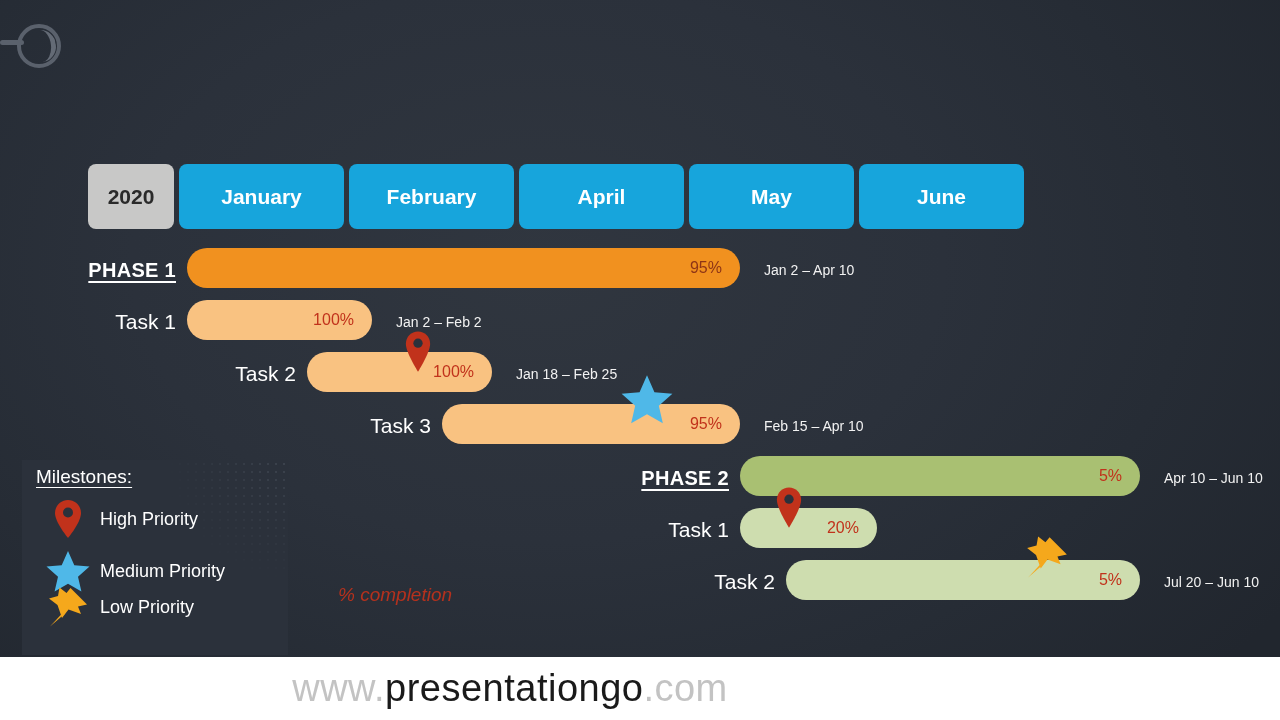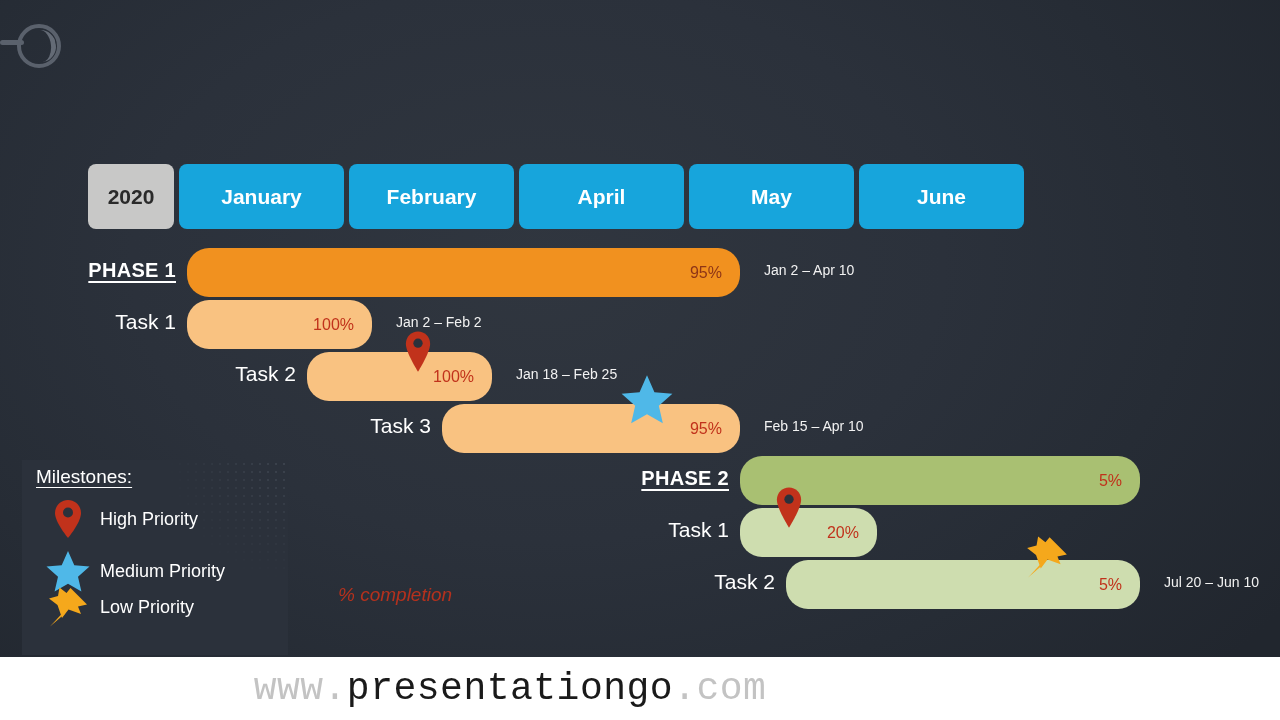--- a/index.html
+++ b/index.html
@@ -116,21 +116,21 @@
     font-weight: bold;
     text-decoration: underline;
     text-underline-offset: 4px;
     font-size: 20px;
     letter-spacing: 0.3px;
   }
   .bar {
     position: absolute;
     left: 0;
     top: 0;
-    height: 49px;
+    height: 40px;
     border-radius: 22px;
     display: flex;
     align-items: center;
     justify-content: flex-end;
     box-sizing: border-box;
     padding-right: 18px;
   }
   .bar-pct {
     font-size: 16px;
     font-weight: normal;
@@ -224,21 +224,20 @@
 
   
   #footer {
     position: relative;
     width: 1020px;
     height: 63px;
     background: #ffffff;
     display: flex;
     align-items: center;
     justify-content: center;
-    font-family: Liberation Mono, monospace;
   }
   .footer-text {
     font-size: 38px;
     white-space: nowrap;
     letter-spacing: 0.5px;
   }
   .fw-gray { color: #c3c3c3; }
   .fw-dark { color: #1a1a1a; }
 </style>
 </head>
@@ -294,20 +293,21 @@
         <div class="row-dates" style="left: 322px;">Feb 15 – Apr 10</div>
         <div class="marker" style="left: 179px; top: -30px;"><svg width="52" height="50" viewBox="0 0 44 42">
             <polygon points="22,1 28.3,15.2 43.5,16.6 32,26.8 35.4,41.6 22,33.8 8.6,41.6 12,26.8 0.5,16.6 15.7,15.2" fill="#4fb8e8"></polygon>
           </svg></div>
       </div>
       <div class="row" style="left: 740px; top: 456px; width: 400px;">
         <div class="row-label phase">PHASE 2</div>
         <div class="bar phase2" style="width: 400px;">
           <span class="bar-pct">5%</span>
         </div>
+        <div class="row-dates" style="left: 424px;">Apr 10 – Jun 10</div>
       </div>
       <div class="row" style="left: 740px; top: 508px; width: 137px;">
         <div class="row-label">Task 1</div>
         <div class="bar task1g" style="width: 137px;">
           <span class="bar-pct">20%</span>
         </div>
         <div class="marker" style="left: 35px; top: -22px;"><svg width="28" height="46" viewBox="0 0 30 48">
             <path d="M15 1C7.8 1 2 6.8 2 14c0 9.5 13 30 13 30s13-20.5 13-30C28 6.8 22.2 1 15 1z" fill="#c1321b"></path>
             <circle cx="15" cy="13.5" r="5" fill="#2b313b"></circle>
           </svg></div>

